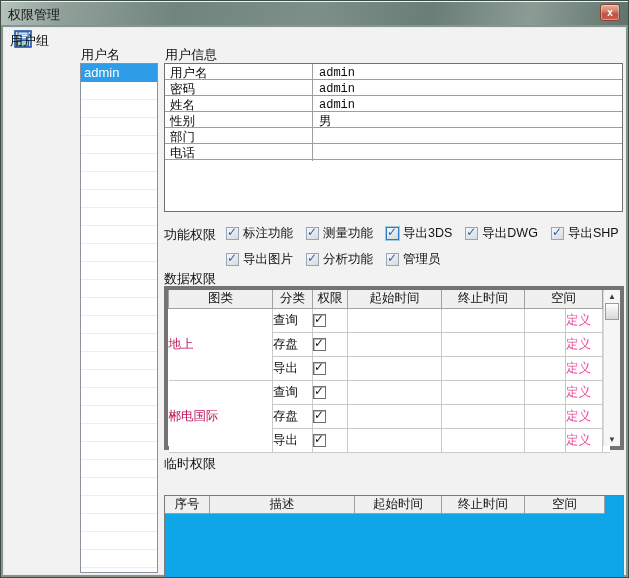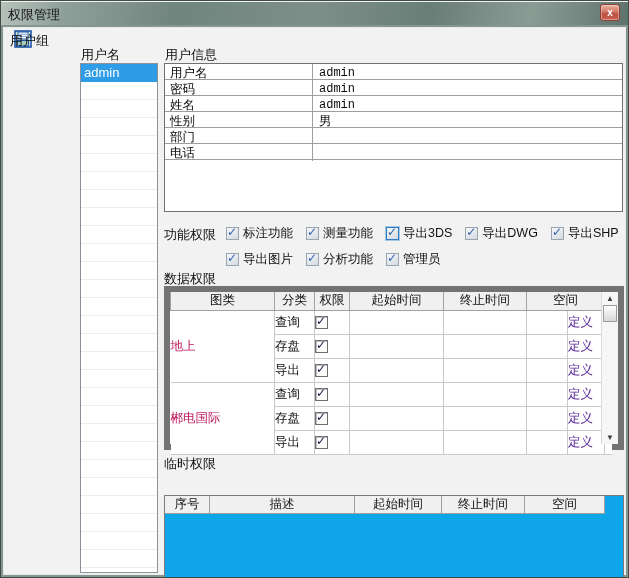--- a/index.html
+++ b/index.html
@@ -45,28 +45,28 @@
   .ifill .ilabel { border-bottom:none; height:100%; }
 
   
   .cbrow { position:absolute; display:flex; gap:13px; height:16px; align-items:center; }
   .cbitem { display:flex; align-items:center; gap:4px; white-space:nowrap; font-size:12.5px; cursor:pointer; }
   .cb { position:relative; width:13px; height:13px; border:1px solid #9aa5af; background:linear-gradient(150deg,#f6f7f8,#d4dbe1); display:inline-block; }
   .cb .ck { position:absolute; left:0px; top:-3px; font-size:12px; font-weight:bold; color:#2c5fa8; }
   .cb.focused { border-color:#2b7cc4; box-shadow:0 0 0 1px rgba(72,150,211,.45); }
 
   
-  .dgrid-wrap { position:absolute; left:163px; top:261px; width:460px; height:164px; background:#fff; border:6px solid #737373; }
+  .dgrid-wrap { position:absolute; left:163px; top:261px; width:460px; height:164px; background:#fff; border:4px solid #737373; }
   table.dgrid { border-collapse:collapse; table-layout:fixed; width:441px; }
   .dgrid th { height:18px; font-weight:normal; font-size:12.5px; background:#f0f0f0; border:1px solid #a1a1a1; border-top:none; text-align:center; padding:0; }
   .dgrid th.fill { border:none; border-bottom:1px solid #a1a1a1; background:#f0f0f0; }
   .dgrid td { height:24px; border-right:1px solid #c9c9c9; border-bottom:1px solid #c9c9c9; font-size:12.5px; padding:0; background:#fff; }
   .dgrid td.fill { border-right:none; }
   .dgrid td.grp { color:#be185d; }
-  .dgrid td.deflink { color:#4c1d95; cursor:pointer; }
+  .dgrid td.deflink { color:#ec4899; cursor:pointer; }
   .cb2 { position:relative; display:inline-block; width:13px; height:13px; border:1px solid #6f6f6f; background:#fff; vertical-align:middle; cursor:pointer;
          box-shadow:inset 1px 1px 0 #bdbdbd; }
   .cb2 .ck { position:absolute; left:0px; top:-3px; font-size:12px; font-weight:bold; color:#14143c; }
 
   .vscroll { position:absolute; top:0; right:0; bottom:0; width:17px; background:#f6f6f6; border-left:1px solid #dadada; }
   .varrow { position:absolute; left:0; width:16px; text-align:center; font-size:8px; color:#3c3c3c; cursor:pointer; }
   .varrow.up { top:2px; } .varrow.down { bottom:2px; }
   .vthumb { position:absolute; left:1px; top:13px; width:14px; height:17px; border:1px solid #9b9b9b;
     background:linear-gradient(#ffffff,#d7d7d7); cursor:pointer; }
 

